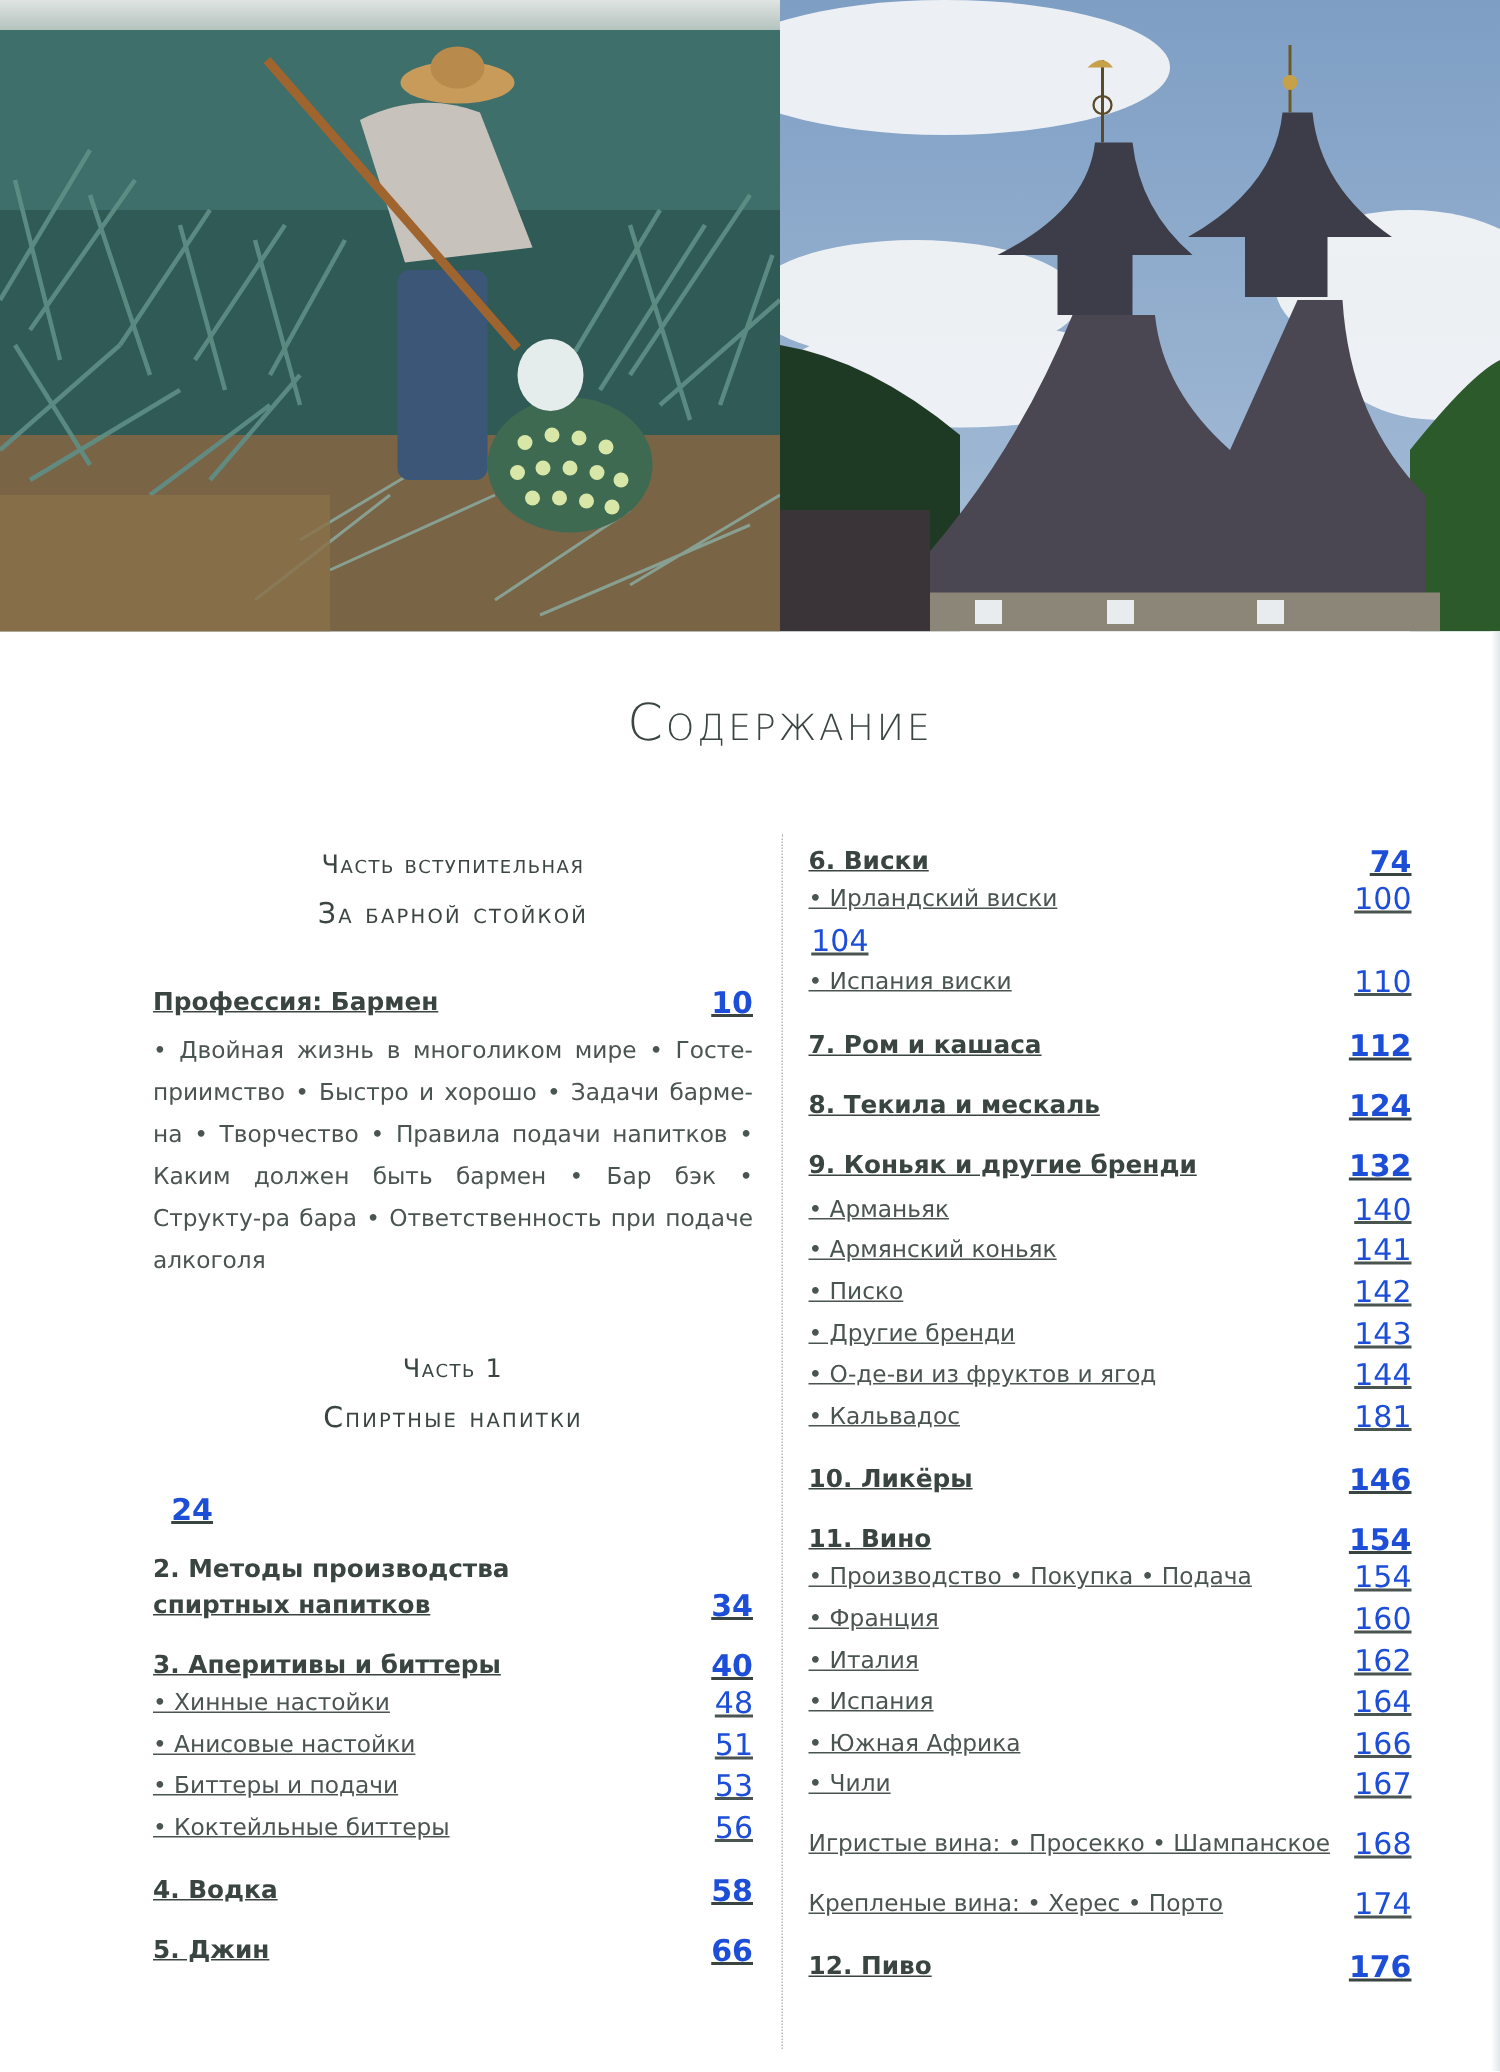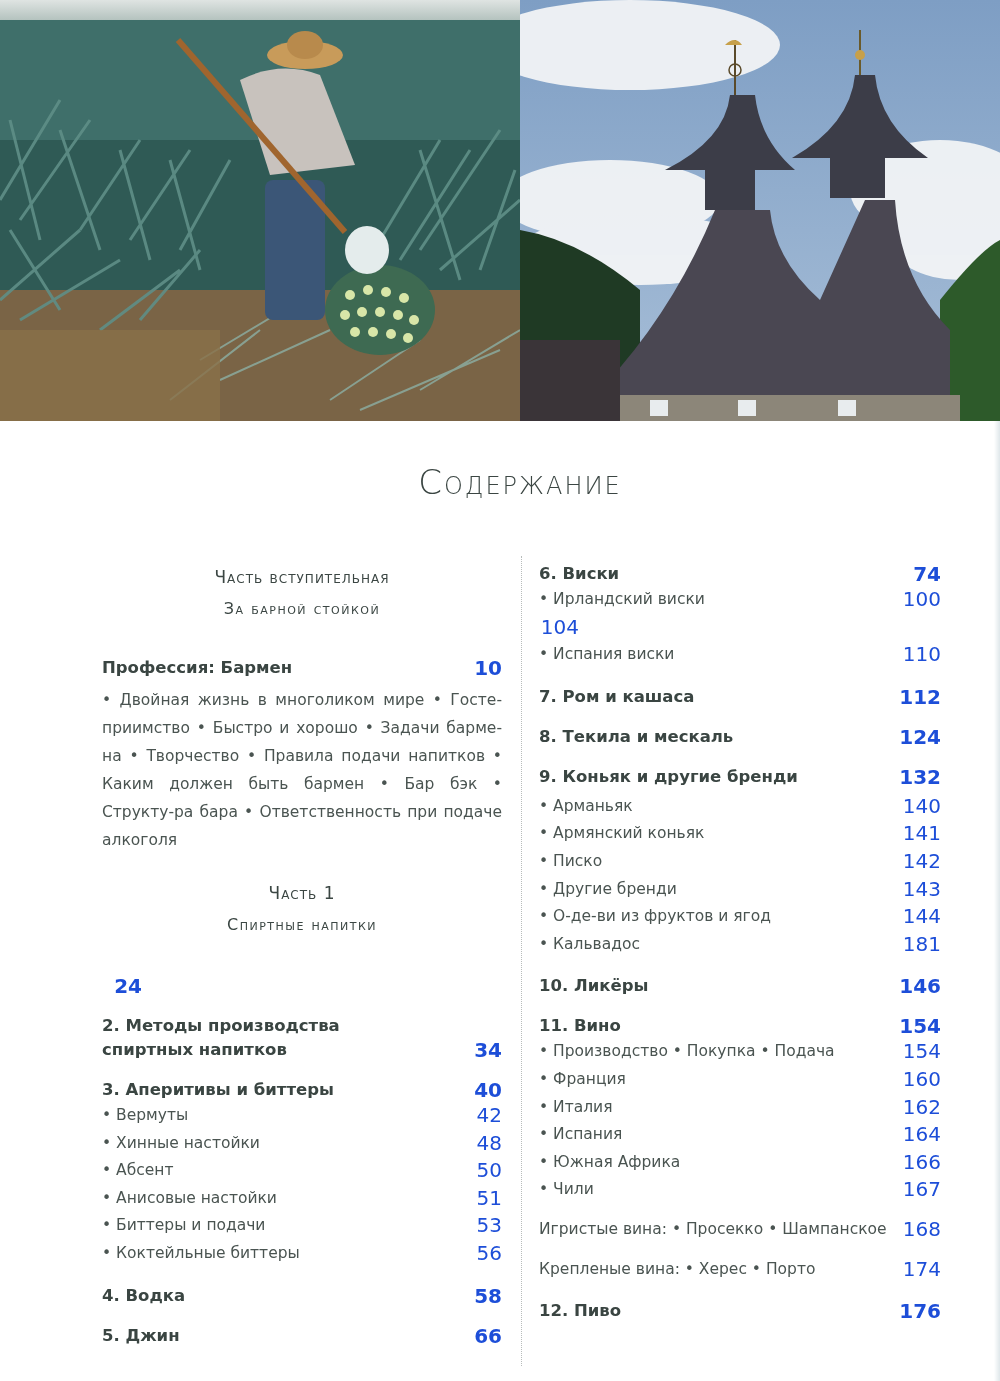--- a/index.html
+++ b/index.html
@@ -23,24 +23,24 @@
 
   
   .col { position: absolute; }
   .col-left { left: 102px; top: 562px; width: 400px; }
   .col-right { left: 539px; top: 562px; width: 402px; }
   .divider { position: absolute; left: 521px; top: 556px; width: 1px; height: 810px;
     border-left: 1px dotted #b7bcbb; }
 
   .part-sub { text-align: center; font-size: 17px; font-variant: small-caps; letter-spacing: 1px;
     color: #3b4643; line-height: 30px; }
-  .part-title { text-align: center; font-size: 16px; font-variant: small-caps; letter-spacing: 1.5px;
+  .part-title { text-align: center; font-size: 19px; font-variant: small-caps; letter-spacing: 1.5px;
     color: #3b4643; line-height: 34px; }
 
-  .row { display: flex; justify-content: space-between; align-items: flex-start; }
+  .row { display: flex; justify-content: space-between; align-items: flex-start; text-decoration: underline; }
   .row .label { flex: 1; }
   .row .page { text-align: right; min-width: 40px; font-size: 20px; color: #1d4ed8; }
 
   .chapter { font-weight: bold; font-size: 16.5px; color: #3a4542; line-height: 24px; }
   .sub { font-size: 15.5px; color: #4a5451; line-height: 27.6px; }
   .sub .label { padding-left: 0; }
   .prose { font-size: 15.5px; color: #4a5451; line-height: 28px; text-align: justify; }
 
   .mt-gap-s { margin-top: 12px; }
   .mt-gap-m { margin-top: 16px; }
@@ -153,50 +153,42 @@
 <div class="col col-left">
   <div class="part-sub">Часть вступительная</div>
   <div class="part-title">За барной стойкой</div>
 
   <div class="row chapter" style="margin-top:30px">
     <span class="label">Профессия: Бармен</span>
     <span class="page">10</span>
   </div>
   <div class="prose" style="margin-top:6px">• Двойная жизнь в многоликом мире • Госте-приимство • Быстро и хорошо • Задачи барме-на • Творчество • Правила подачи напитков • Каким должен быть бармен • Бар бэк • Структу-ра бара • Ответственность при подаче алкоголя</div>
 
-  <div class="part-sub" style="margin-top:24px">Часть 1</div>
+  <div class="part-sub" style="margin-top:44px">Часть 1</div>
   <div class="part-title">Спиртные напитки</div>
 
   <div class="row chapter" style="margin-top:32px">
     <span class="page">24</span>
   </div>
 
   <div class="chapter mt-gap-m">
     <div>2. Методы производства</div>
     <div class="row">
       <span class="label">спиртных напитков</span>
       <span class="page">34</span>
     </div>
   </div>
 
   <div class="row chapter mt-gap-m">
     <span class="label">3. Аперитивы и биттеры</span>
     <span class="page">40</span>
   </div>
   <div class="row sub">
-    <span class="label">• Вермуты</span>
-    <span class="page">42</span>
-  </div>
-  <div class="row sub">
     <span class="label">• Хинные настойки</span>
     <span class="page">48</span>
-  </div>
-  <div class="row sub">
-    <span class="label">• Абсент</span>
-    <span class="page">50</span>
   </div>
   <div class="row sub">
     <span class="label">• Анисовые настойки</span>
     <span class="page">51</span>
   </div>
   <div class="row sub">
     <span class="label">• Биттеры  и подачи</span>
     <span class="page">53</span>
   </div>
   <div class="row sub">

